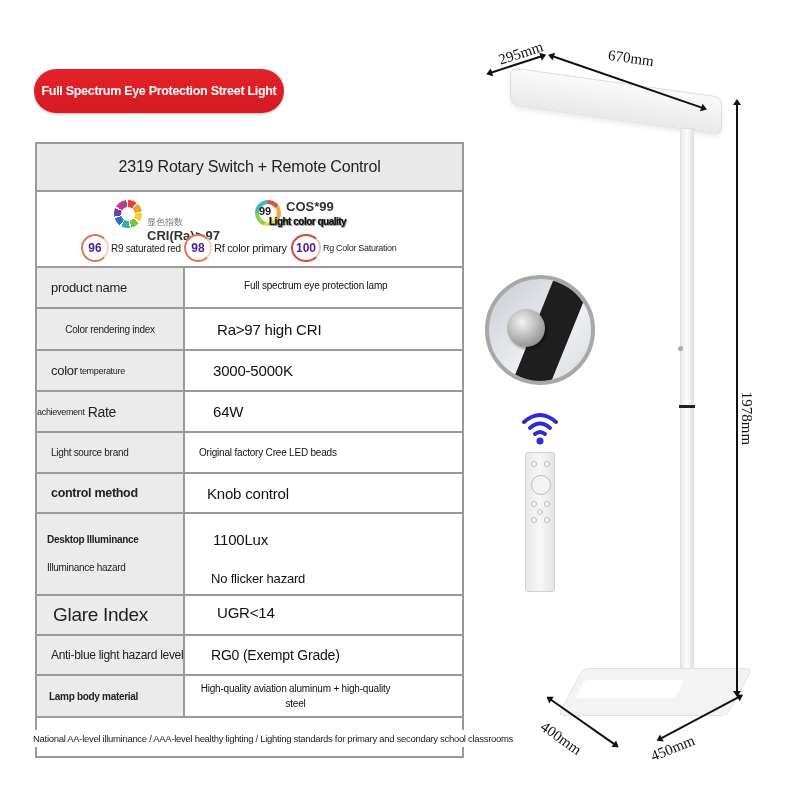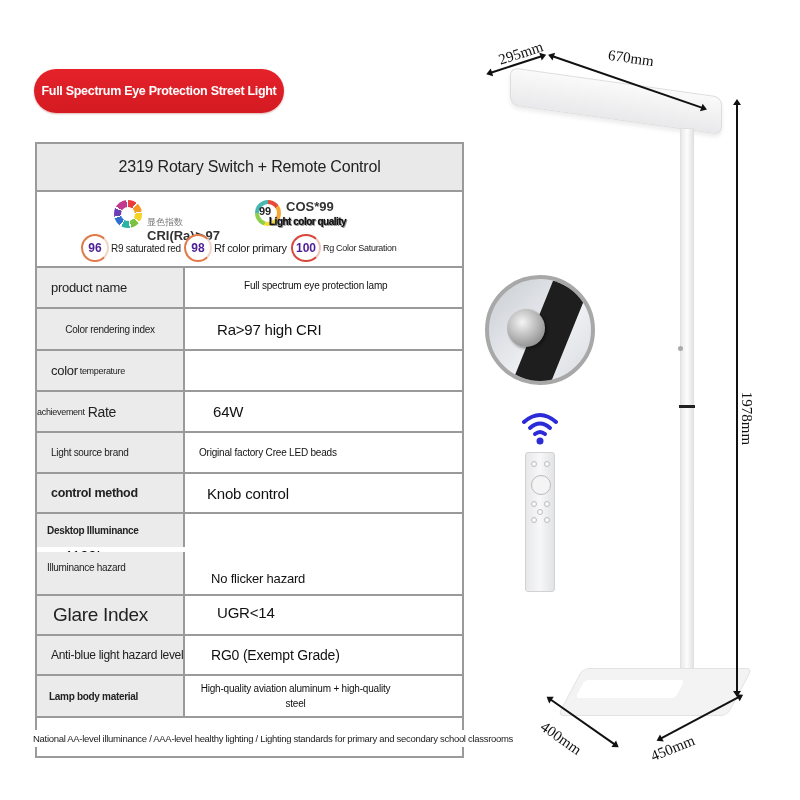--- a/index.html
+++ b/index.html
@@ -169,41 +169,42 @@
   <div class="row" style="top:165px;height:42px;">
     <div class="lbl" style="font-size:10px;justify-content:center;text-align:center;padding:0 19px;line-height:15px;">Color rendering index</div>
     <div class="val" style="font-size:15px;padding-left:32px;">Ra&gt;97 high CRI</div>
   </div>
 
   <div class="row" style="top:207px;height:41px;">
     <div class="lbl" style="font-size:13px;">
       <span>color</span>
         <span class="sup">temperature</span>
     </div>
+    <div class="val" style="font-size:15px;padding-left:28px;">3000-5000K</div>
   </div>
 
   <div class="row" style="top:248px;height:41px;">
     <div class="lbl" style="font-size:14px;padding-left:0;">
       <span class="tiny-prefix">achievement</span>
         <span>Rate</span>
     </div>
     <div class="val" style="font-size:15px;padding-left:28px;">64W</div>
   </div>
 
   <div class="row" style="top:289px;height:41px;">
     <div class="lbl" style="font-size:10px;">Light source brand</div>
     <div class="val" style="font-size:10px;padding-left:14px;">Original factory Cree LED beads</div>
   </div>
 
   <div class="row" style="top:330px;height:40px;">
     <div class="lbl" style="font-size:12.5px;font-weight:bold;">control method</div>
     <div class="val" style="font-size:15px;padding-left:22px;">Knob control</div>
   </div>
 
-  <div class="row" style="top:370px;height:52px;flex-direction:column;">
+  <div class="row" style="top:370px;height:52px;">
     <div class="lbl" style="font-size:10px;font-weight:bold;padding-left:10px;">Desktop Illuminance</div>
     <div class="val" style="font-size:15px;padding-left:28px;">1100Lux</div>
   </div>
 
   <div class="row" style="top:408px;height:44px;">
     <div class="lbl" style="font-size:10px;padding-left:10px;align-items:flex-start;padding-top:10px;">Illuminance hazard</div>
     <div class="val" style="font-size:13px;padding-left:26px;padding-top:10px;">No flicker hazard</div>
   </div>
 
   <div class="row" style="top:452px;height:40px;">

